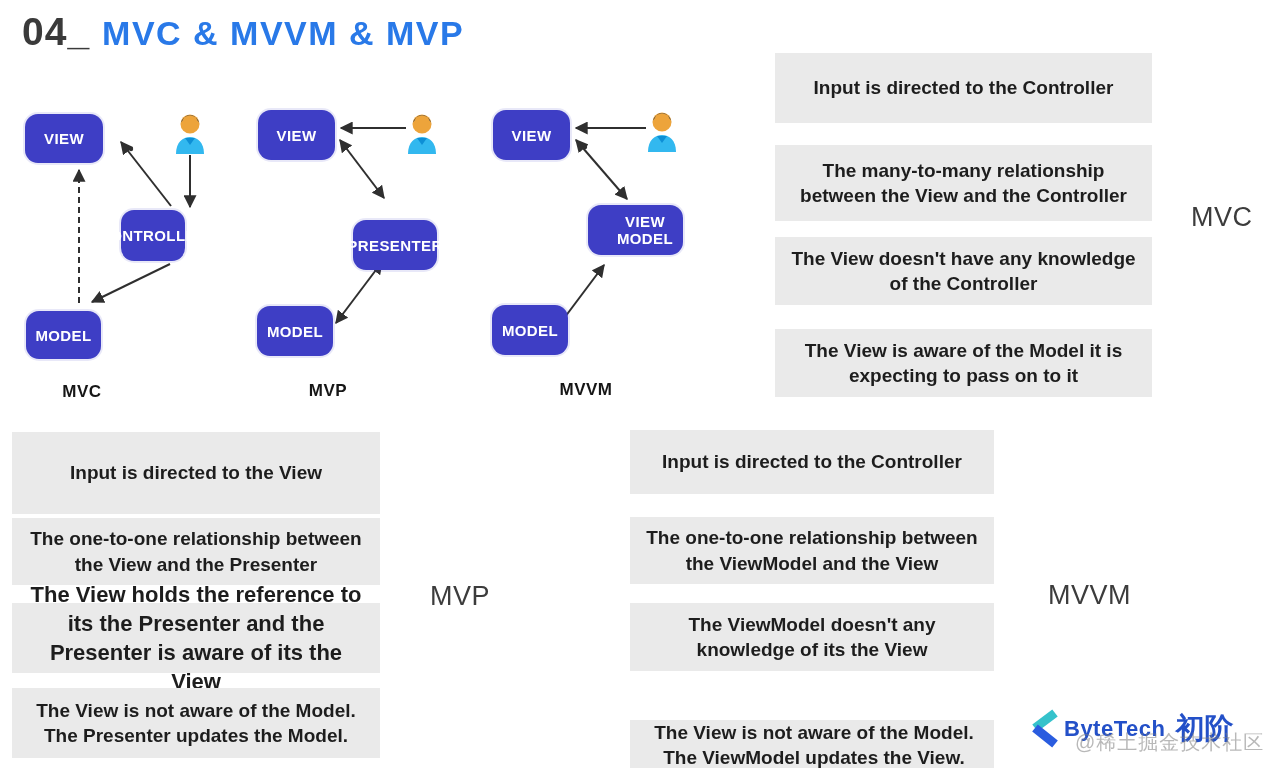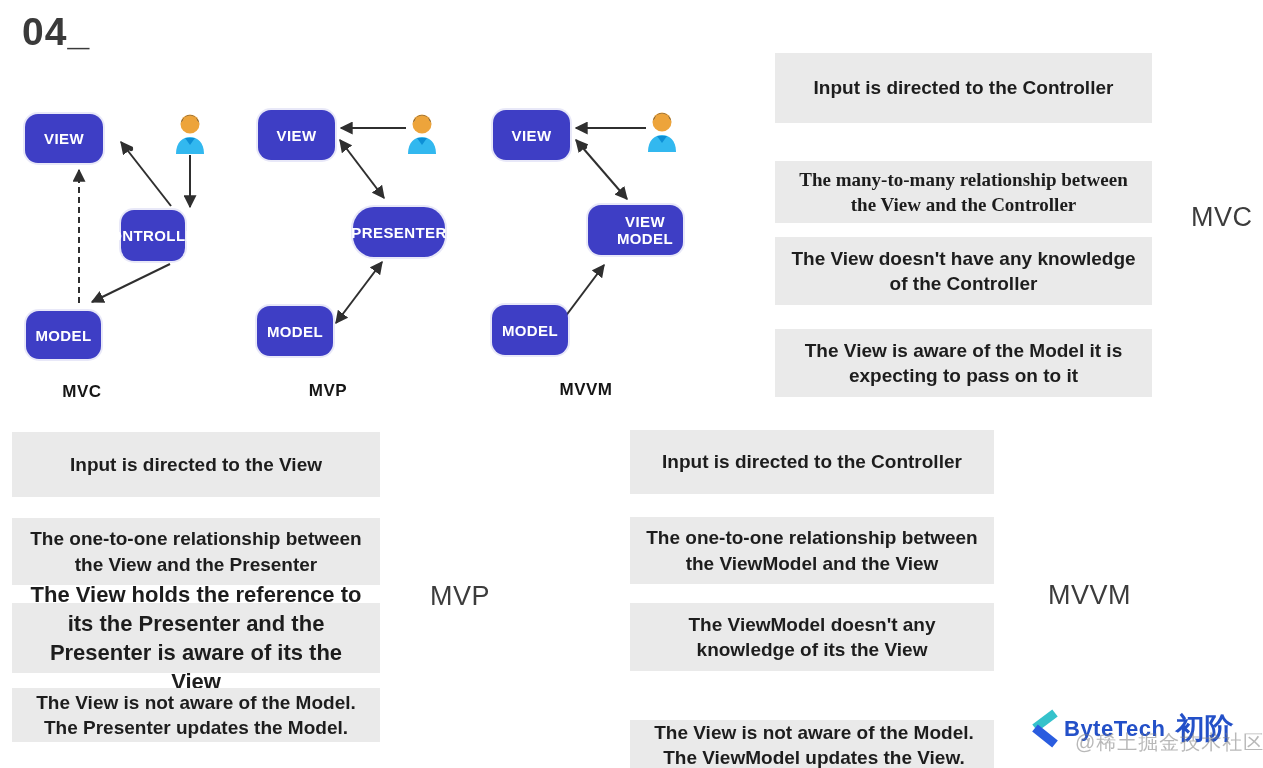--- a/index.html
+++ b/index.html
@@ -15,21 +15,21 @@
   .node{
     position:absolute;z-index:2;background:var(--node-fill,#3e3ec5);
     border-radius:13px;display:flex;align-items:center;justify-content:center;
     color:#fff;font-weight:700;font-size:15px;letter-spacing:.4px;text-align:center;
     box-shadow:0 0 0 2px rgba(62,62,197,.12);
   }
   .n-mvc-view{left:25px;top:114px;width:78px;height:49px;}
   .n-mvc-ctrl{left:121px;top:210px;width:64px;height:51px;}
   .n-mvc-model{left:26px;top:311px;width:75px;height:48px;}
   .n-mvp-view{left:258px;top:110px;width:77px;height:50px;}
-  .n-mvp-pres{left:353px;top:207px;width:92px;height:50px;border-radius:21px;}
+  .n-mvp-pres{left:353px;top:220px;width:84px;height:50px;}
   .n-mvp-model{left:257px;top:306px;width:76px;height:50px;}
   .n-mvvm-view{left:493px;top:110px;width:77px;height:50px;}
   .n-mvvm-vm{left:588px;top:205px;width:76px;height:50px;padding-left:19px;}
   .n-mvvm-model{left:492px;top:305px;width:76px;height:50px;}
   
   .caption{position:absolute;z-index:2;width:90px;text-align:center;font-weight:700;font-size:17px;color:#161616;letter-spacing:.5px;}
   .c-mvc{left:37px;top:382px;}
   .c-mvp{left:283px;top:381px;}
   .c-mvvm{left:541px;top:380px;}
   
@@ -44,28 +44,28 @@
   .arrows circle{fill:#2f2f2f;}
   
   .panel{
     position:absolute;background:var(--panel-bg,#eaeaea);color:#1d1d1d;
     font-weight:700;font-size:19px;line-height:1.32;text-align:center;
     display:flex;align-items:center;justify-content:center;
     padding:4px 16px;box-sizing:border-box;
   }
   .col-right .panel{left:775px;width:377px;}
   .p-mvc-0{top:53px;height:70px;}
-  .p-mvc-1{top:161px;height:62px;font-family:Liberation Serif, serif;}
+  .p-mvc-1{top:145px;height:76px;}
   .p-mvc-2{top:237px;height:68px;}
   .p-mvc-3{top:329px;height:68px;}
   .col-left .panel{left:12px;width:368px;}
-  .p-mvp-0{top:432px;height:65px;text-align:right;}
+  .p-mvp-0{top:432px;height:82px;text-align:right;}
   .p-mvp-1{top:518px;height:67px;}
   .p-mvp-2{top:603px;height:70px;font-size:22px;}
-  .p-mvp-3{top:688px;height:54px;}
+  .p-mvp-3{top:688px;height:70px;}
   .col-mid .panel{left:630px;width:364px;}
   .p-mvvm-0{top:430px;height:64px;}
   .p-mvvm-1{top:517px;height:67px;}
   .p-mvvm-2{top:603px;height:68px;}
   .p-mvvm-3{top:720px;height:50px;padding-left:20px;}
   
   .side-label{position:absolute;font-size:27px;color:#3c3c3c;font-weight:400;letter-spacing:.5px;}
   .l-mvc{left:1191px;top:202px;}
   .l-mvp{left:430px;top:581px;}
   .l-mvvm{left:1048px;top:580px;}
@@ -75,20 +75,21 @@
   .brand-suffix{font-size:29px;font-weight:700;color:var(--brand-blue,#2350c8);margin-left:10px;}
   .watermark{position:absolute;left:1075px;top:729px;z-index:6;font-size:20px;color:rgba(125,125,125,.55);white-space:nowrap;letter-spacing:1px;}
 </style>
 </head>
 <body>
 
 <div id="stage">
 
   <div class="title">
     <span class="title-num">04_</span>
+    <span class="title-main">MVC &amp; MVVM &amp; MVP</span>
   </div>
 
   <svg class="arrows" width="1263" height="768">
     <defs>
       <marker id="arr" viewBox="0 0 10 10" refX="9" refY="5" markerWidth="6.5" markerHeight="6.5" orient="auto-start-reverse">
         <path d="M0,0 L10,5 L0,10 z" fill="#2f2f2f"></path>
       </marker>
     </defs>
 
     <line x1="190" y1="155" x2="190" y2="207" marker-end="url(#arr)"></line>

